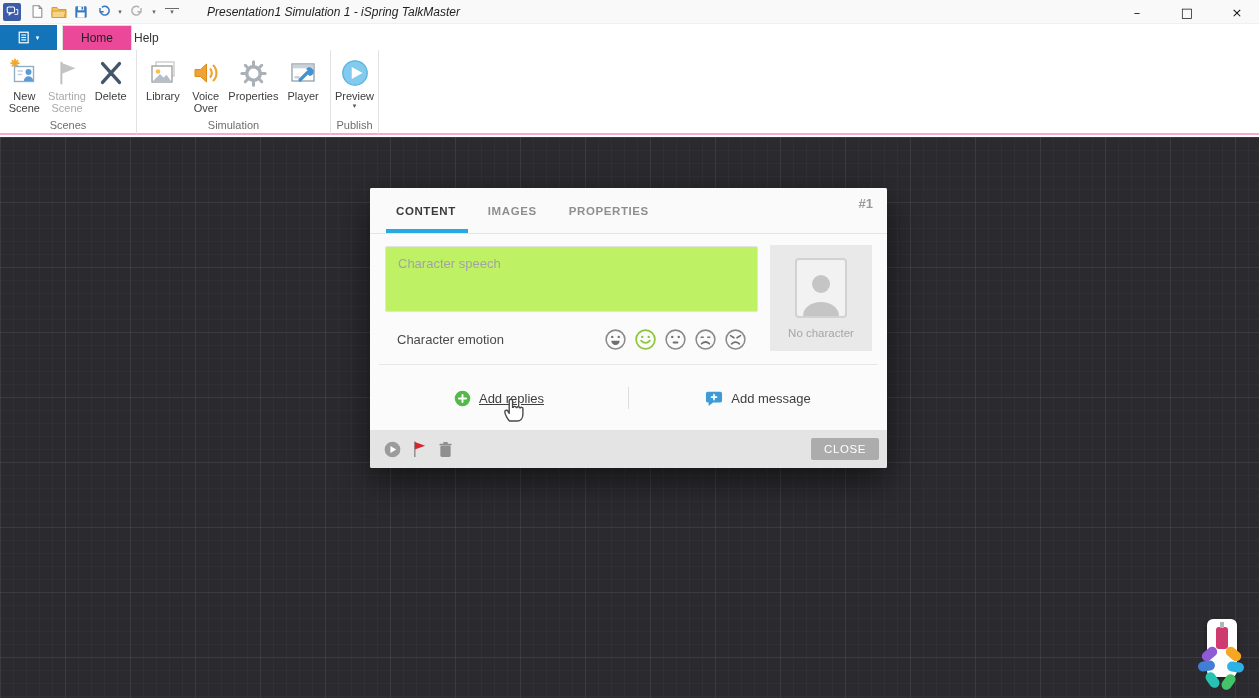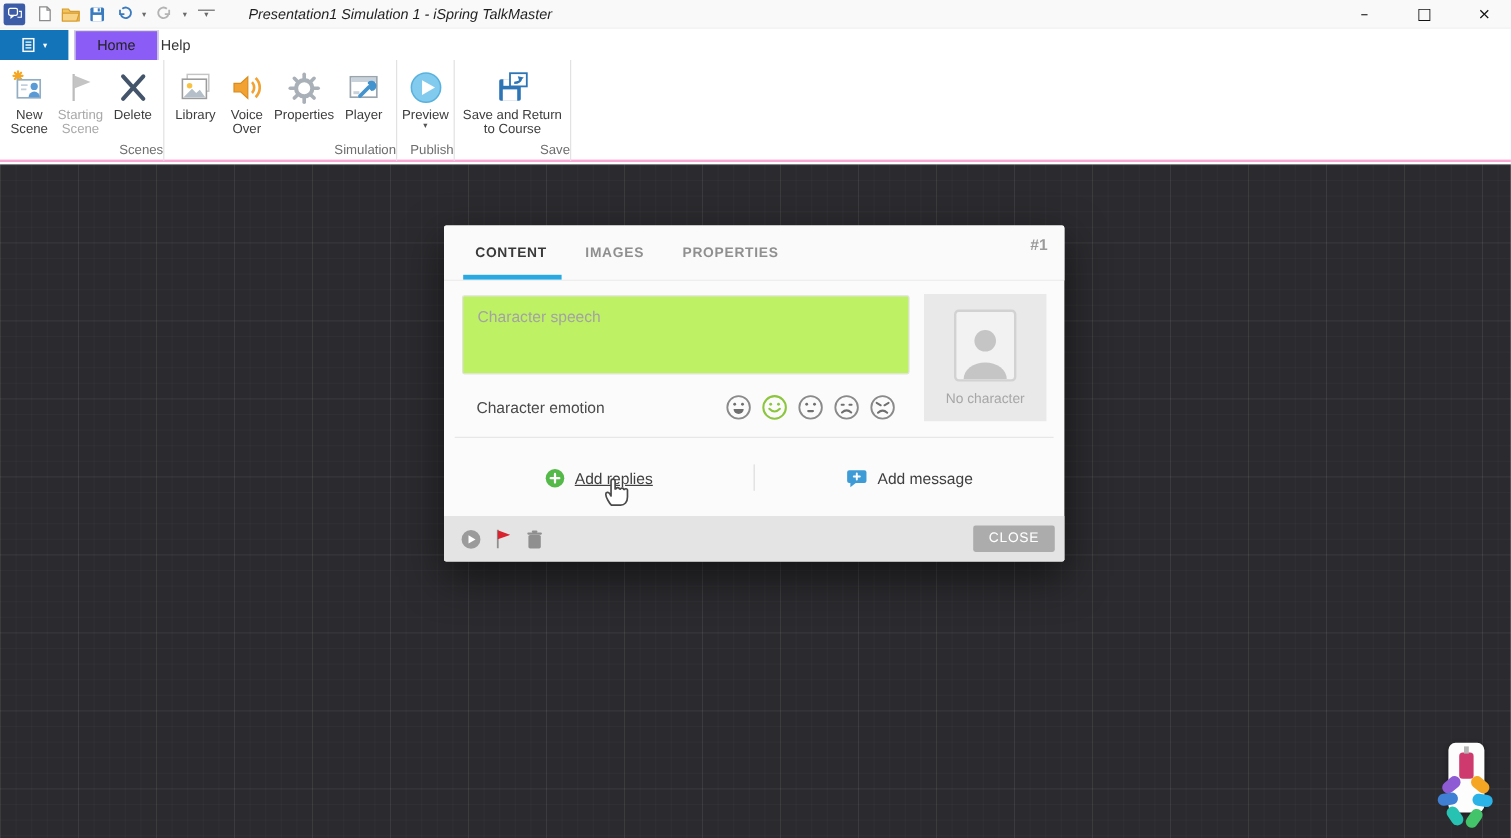--- a/index.html
+++ b/index.html
@@ -19,28 +19,28 @@
   .wincontrols { position:absolute; right:6px; top:0; height:24px; display:flex; align-items:center; gap:30px; padding-right:6px; }
   .wbtn { font-size:13px; color:#111; width:20px; text-align:center; cursor:default;
     font-family:"DejaVu Sans",sans-serif; }
 
   
   .tabrow { position:absolute; left:0; top:24px; width:1259px; height:26px; background:#ffffff; }
   .menu-btn { position:absolute; left:0; top:1px; width:57px; height:25px; background:#1374b9;
     display:flex; align-items:center; justify-content:center; gap:5px; }
   .rtab { position:absolute; top:1px; height:25px; padding:0 18px; display:flex; align-items:center;
     font-size:12px; color:#333; }
-  .rtab.active { background:#8b5cf6; border:1px solid #dcdcdc; border-bottom:none; color:#222; }
+  .rtab.active { background:#ec4899; border:1px solid #dcdcdc; border-bottom:none; color:#222; }
 
   
   .ribbon { position:absolute; left:0; top:50px; width:1259px; height:85px; background:#fff;
     border-bottom:2px solid #f9a8d4; display:flex; }
   .rgroup { height:84px; display:flex; flex-direction:column; border-right:1px solid #e2e2e2; }
   .rgroup-btns { flex:1; display:flex; justify-content:center; padding:2px 4px 0 4px; }
-  .rgroup-label { height:15px; text-align:right; font-size:11px; color:#6e6e6e; line-height:13px; }
+  .rgroup-label { height:15px; text-align:center; font-size:11px; color:#6e6e6e; line-height:13px; }
   .rbtn { width:46px; display:flex; flex-direction:column; align-items:center; padding-top:4px; }
   .rbtn .ric { height:34px; display:flex; align-items:center; justify-content:center; }
   .rbtn .lbl { font-size:11px; line-height:12px; color:#3d3d3d; text-align:center; white-space:pre-line; }
   .rbtn.disabled .lbl { color:#a9a9a9; }
   .rbtn .sub-caret { font-size:7px; color:#555; line-height:8px; }
 
   
   .canvas { position:absolute; left:0; top:137px; width:1259px; height:563px;
     background-color:#2b2a2e;
     background-image:
@@ -287,40 +287,20 @@
             <path d="M12.5 9.5 L24 16 L12.5 22.5 Z" fill="#fff"></path>
           </svg>
         </div>
         <div class="lbl">Preview</div>
         <div class="sub-caret">▾</div>
       </div>
     </div>
     <div class="rgroup-label">Publish</div>
   </div>
 
-  <div class="rgroup" style="width:97px">
-    <div class="rgroup-btns">
-      <div class="rbtn" style="width:95px">
-        <div class="ric">
-          <svg width="32" height="32" viewBox="0 0 32 32">
-            <rect x="5" y="9" width="18" height="18" rx="1.5" fill="#2e75b6"></rect>
-            <rect x="8.5" y="9" width="10" height="5.5" fill="#fff"></rect>
-            <rect x="14" y="9.8" width="2.6" height="3.8" fill="#2e75b6"></rect>
-            <rect x="8" y="17.5" width="12" height="9.5" fill="#fff"></rect>
-            <rect x="14" y="4" width="14" height="11" fill="#fff" stroke="#2e75b6" stroke-width="1.5"></rect>
-            <path d="M17.5 12 c4 0 5.5-1.5 5.8-4" fill="none" stroke="#2e75b6" stroke-width="1.8"></path>
-            <path d="M20.5 6.5 L25.5 7.6 L21.8 11 Z" fill="#2e75b6"></path>
-          </svg>
-        </div>
-        <div class="lbl">Save and Return
-to Course</div>
-      </div>
-    </div>
-    <div class="rgroup-label">Save</div>
-  </div>
 
   <div style="flex:1"></div>
 </div>
 
 <div class="canvas">
 
   <div class="dialog">
 
     <div class="dlg-header">
       <div class="dlg-tab active">CONTENT</div>

